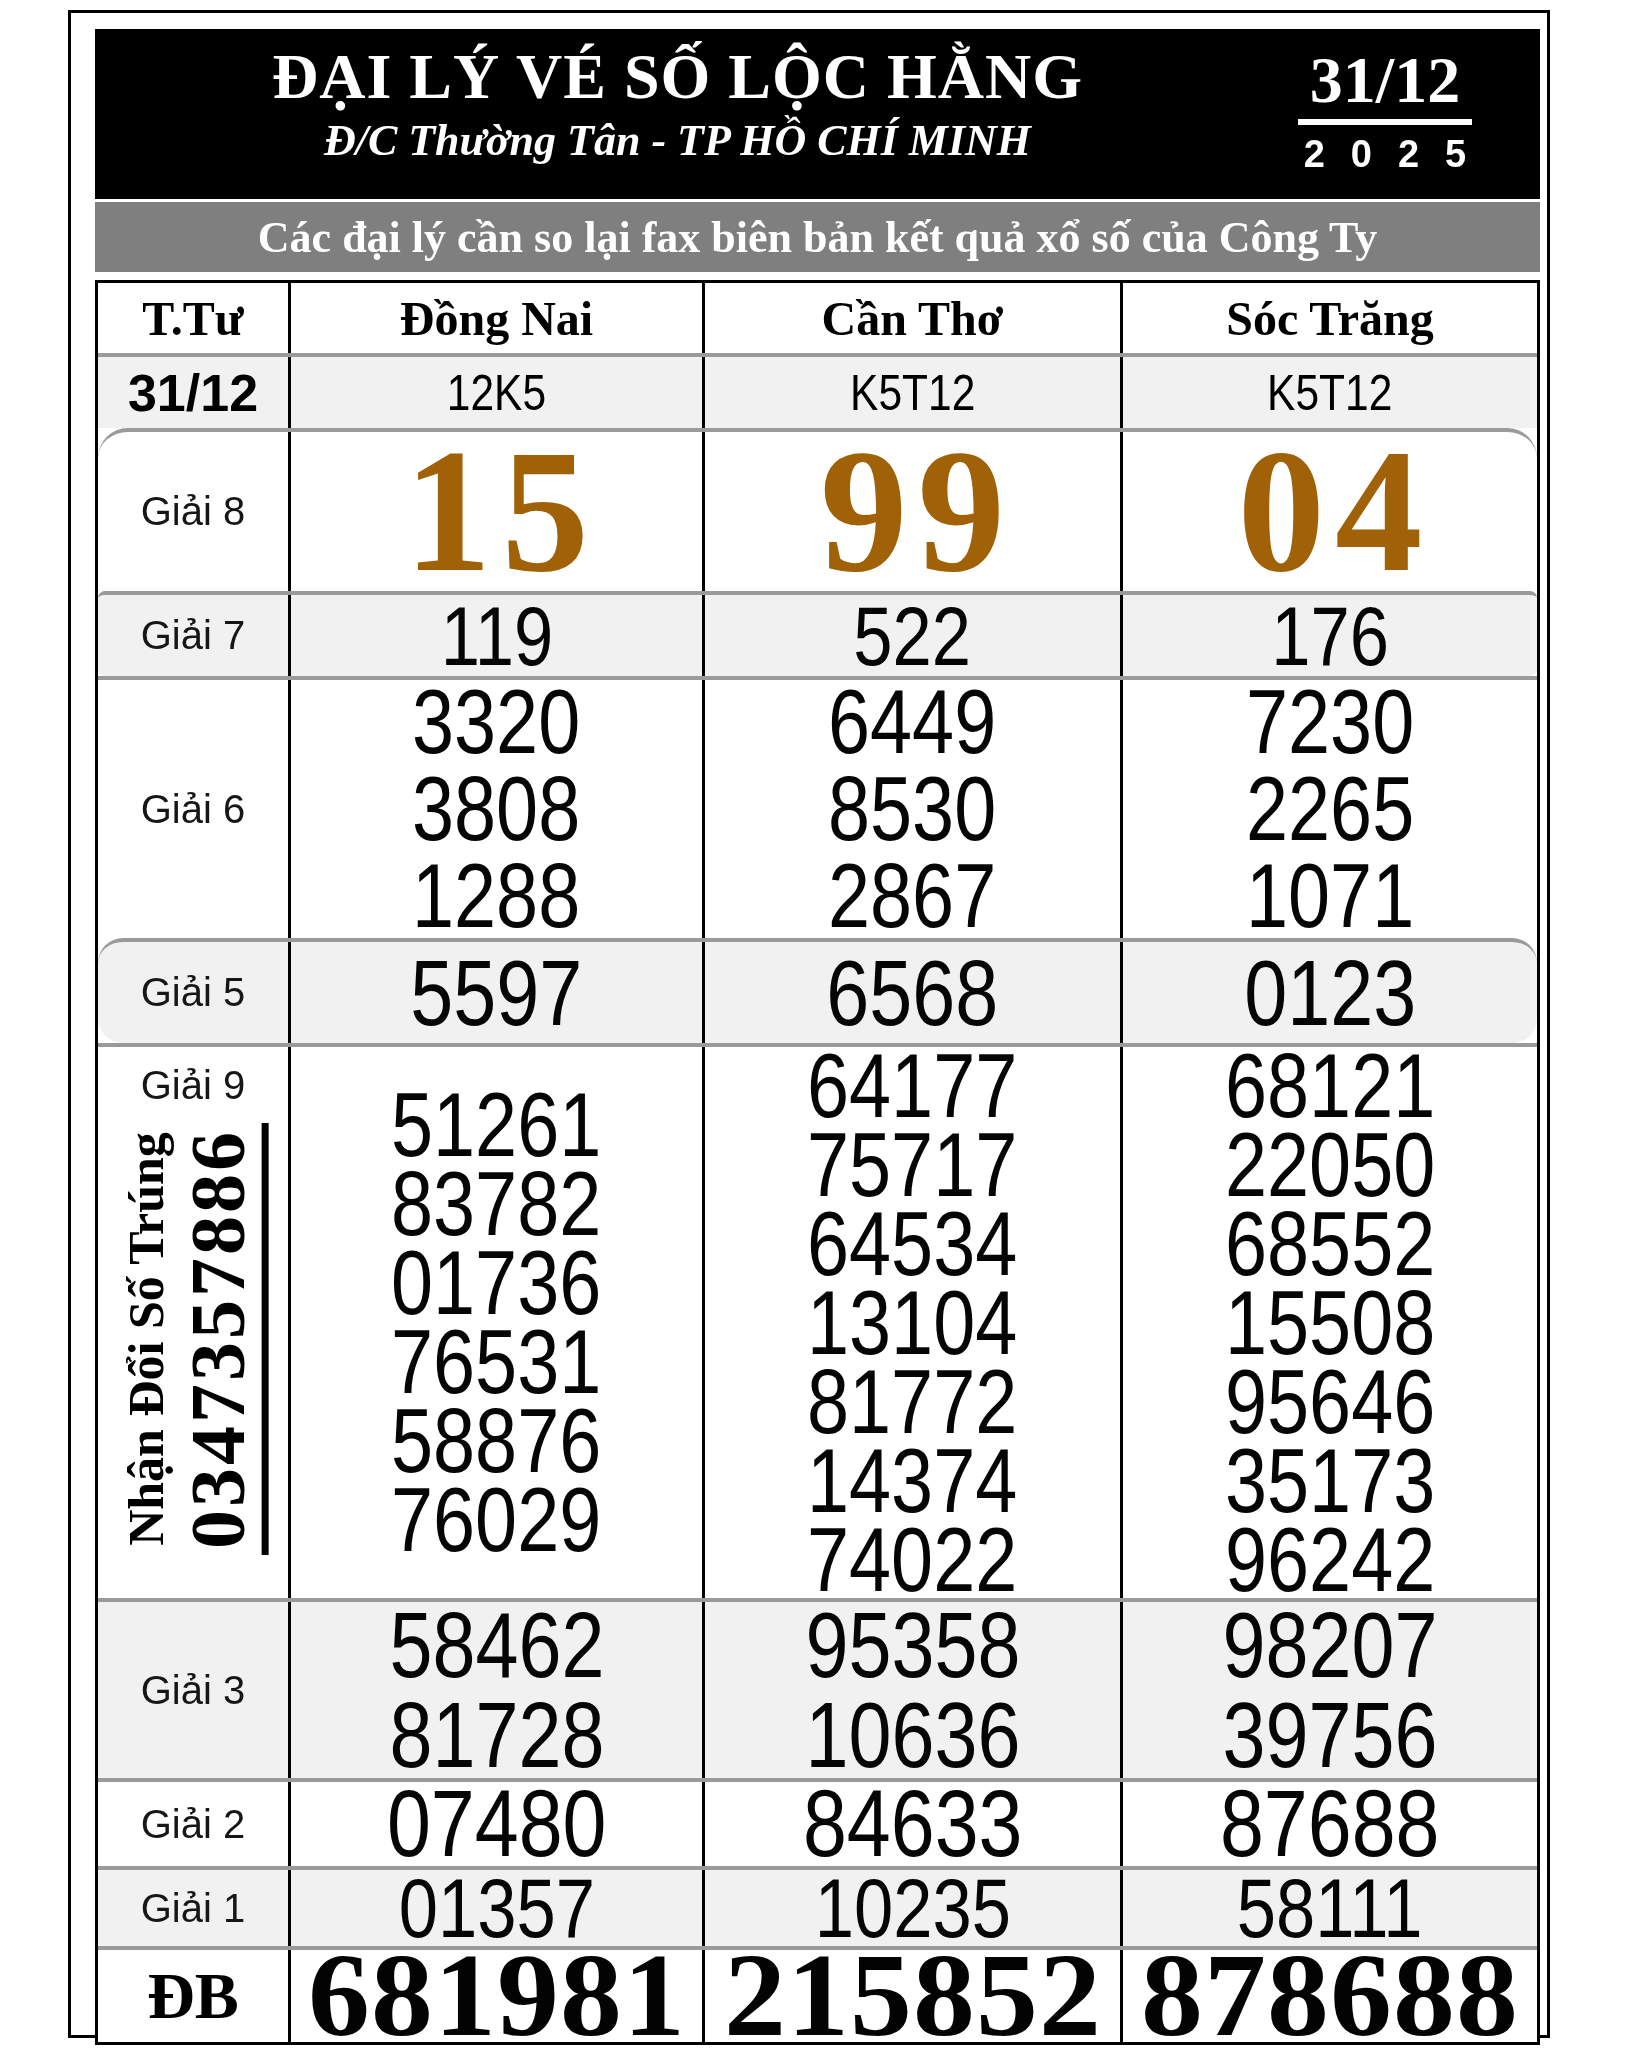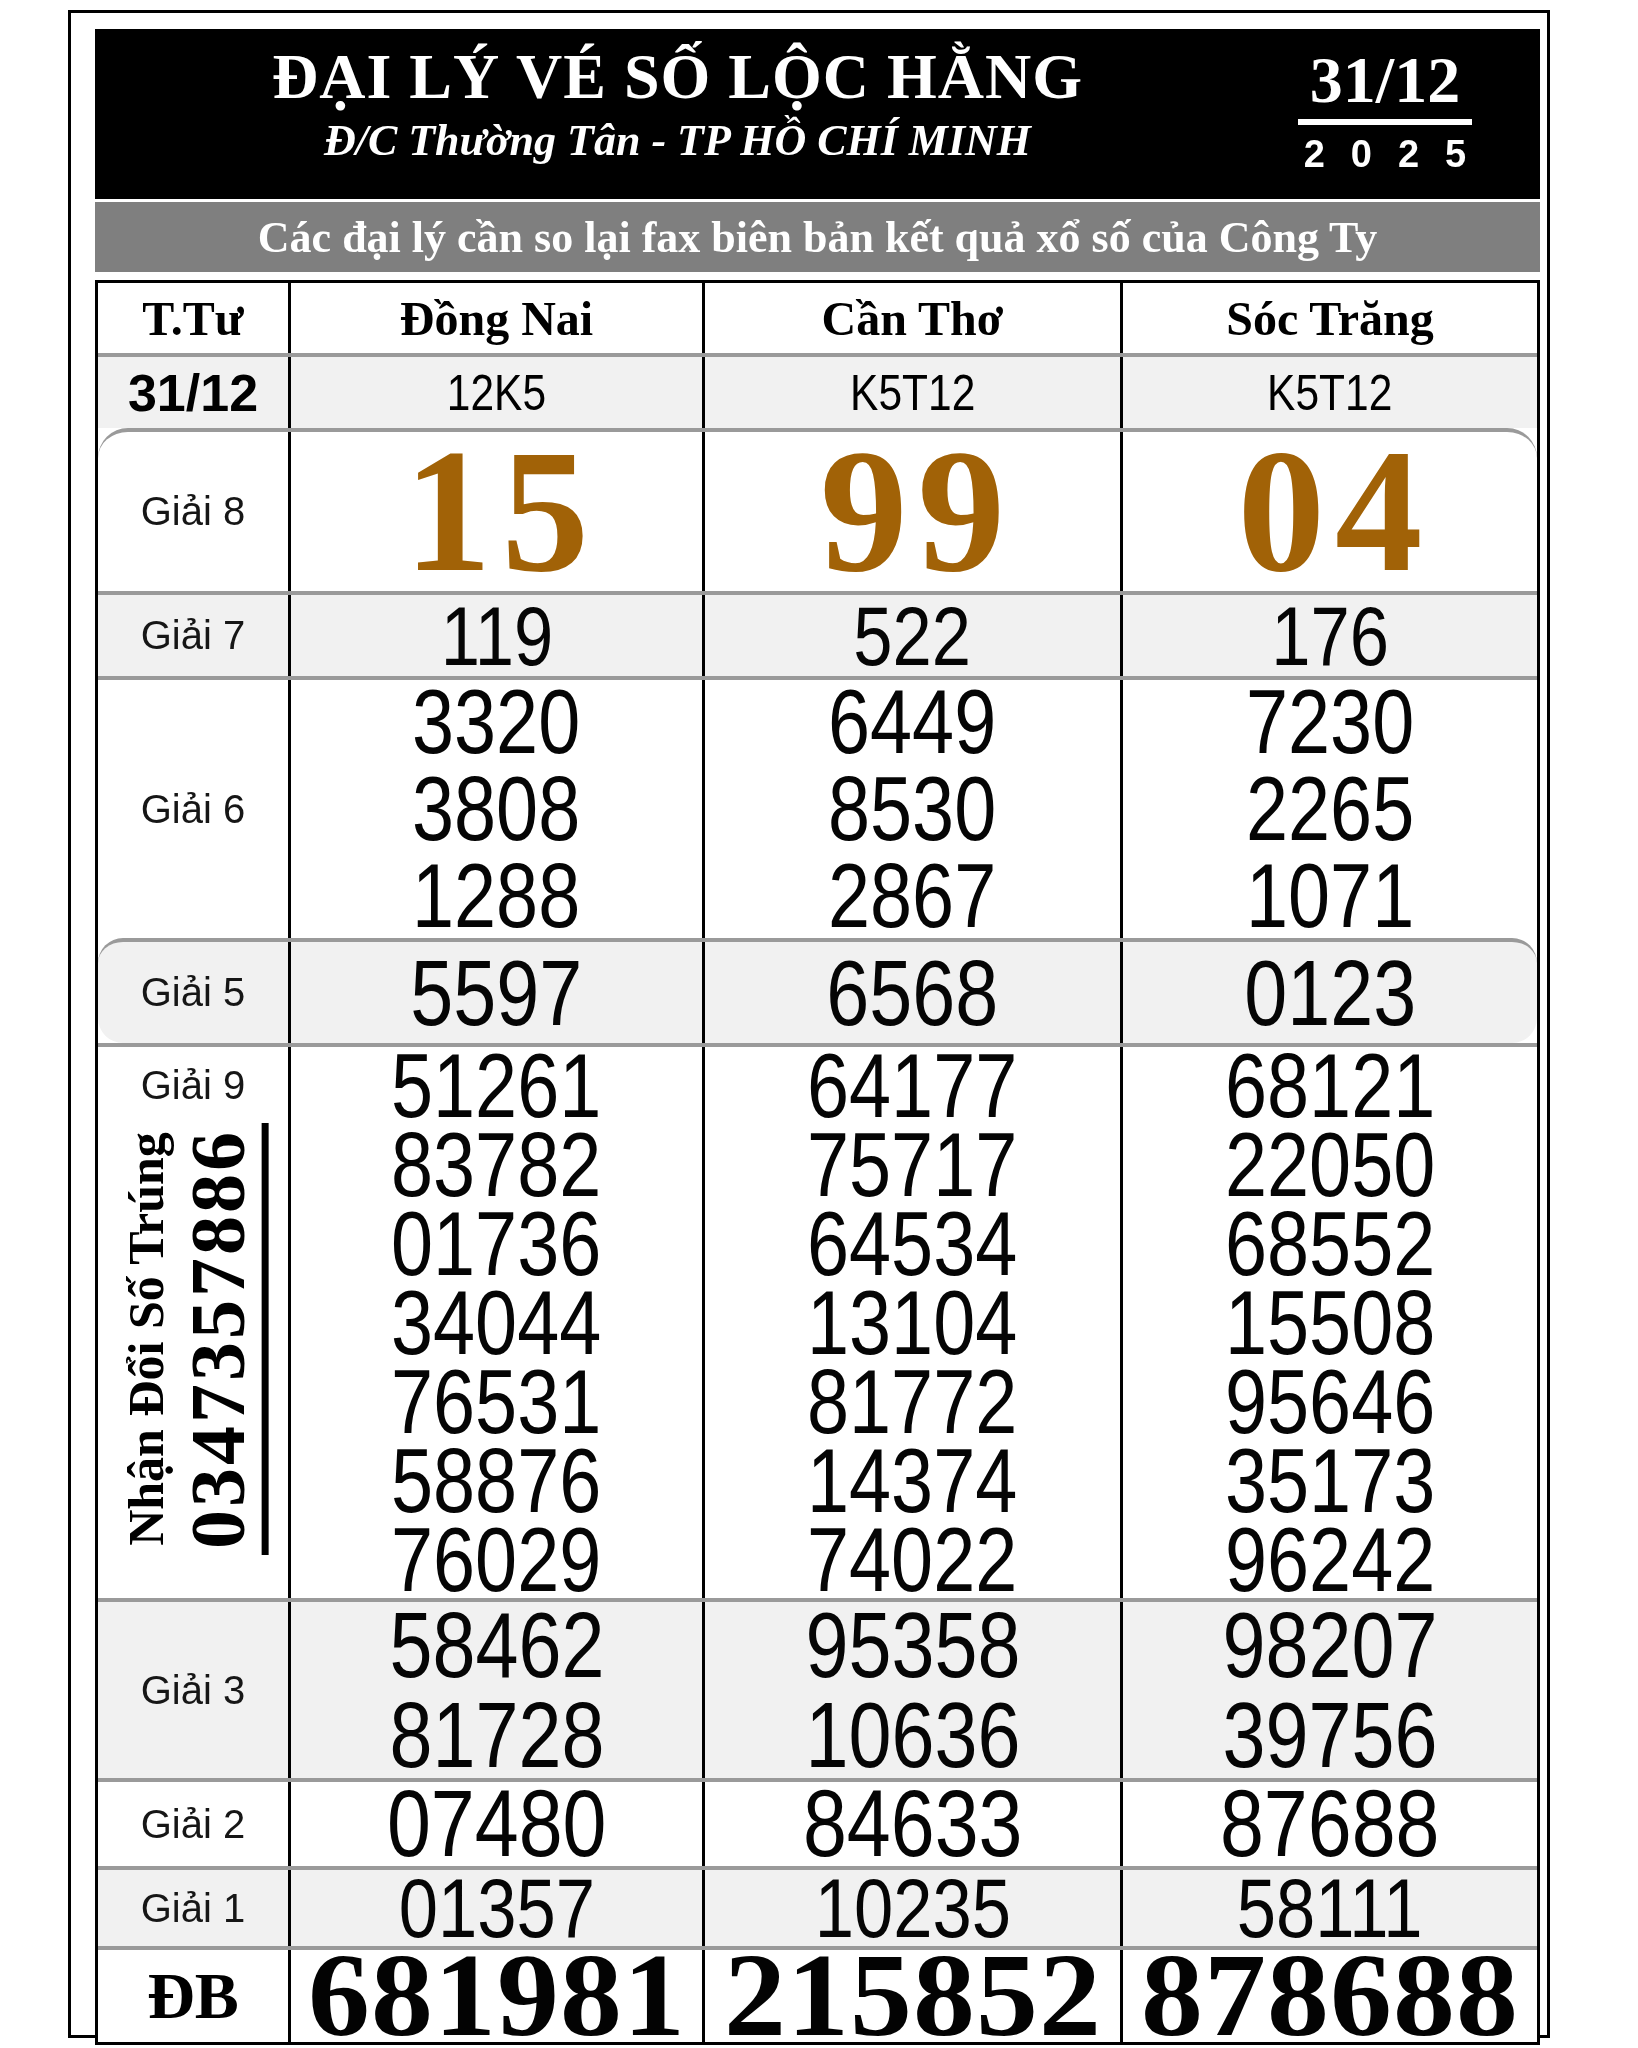--- a/index.html
+++ b/index.html
@@ -45,21 +45,21 @@
   .row + .row{border-top:4px solid #9a9a9a;}
   .c{
     box-sizing:border-box;flex-shrink:0;display:flex;flex-direction:column;
     align-items:center;justify-content:center;overflow:hidden;
   }
   .c + .c{border-left:3px solid #000;}
   .c0{width:190px;} .c1{width:414px;} .c2{width:418px;} .c3{width:417px;}
   .alt{background:#f1f1f1;}
 
   .h-head{height:70px;} .h-date{height:75px;} .h-g8{height:163px;border-radius:30px;}
-  .h-g7{height:85px;}  .h-g6{height:262px;} .h-g5{height:105px;border-radius:25px;}
+  .h-g7{height:85px;border-radius:7px;}  .h-g6{height:262px;} .h-g5{height:105px;border-radius:25px;}
   .h-g4{height:555px;} .h-g3{height:180px;} .h-g2{height:88px;}
   .h-g1{height:80px;}  .h-db{height:96px;}
 
   .th{font-family:"Liberation Serif",serif;font-weight:bold;font-size:48px;white-space:nowrap;}
   .datecell{font-weight:bold;font-size:52px;}
   .code{font-size:50px;display:inline-block;transform:scaleX(0.85);}
   .lbl{font-size:40px;color:#161616;}
   .lbl-db{font-family:"Liberation Serif",serif;font-weight:bold;font-size:66px;}
 
   .line{display:flex;align-items:center;justify-content:center;width:100%;}
@@ -231,23 +231,20 @@
           <div class="line l-g4">
               <span class="num f-g4">51261</span>
             </div>
           <div class="line l-g4">
               <span class="num f-g4">83782</span>
             </div>
           <div class="line l-g4">
               <span class="num f-g4">01736</span>
             </div>
           <div class="line l-g4">
-              <span class="num f-g4">34044</span>
-            </div>
-          <div class="line l-g4">
               <span class="num f-g4">76531</span>
             </div>
           <div class="line l-g4">
               <span class="num f-g4">58876</span>
             </div>
           <div class="line l-g4">
               <span class="num f-g4">76029</span>
             </div>
         </div>
         <div class="c c2">

